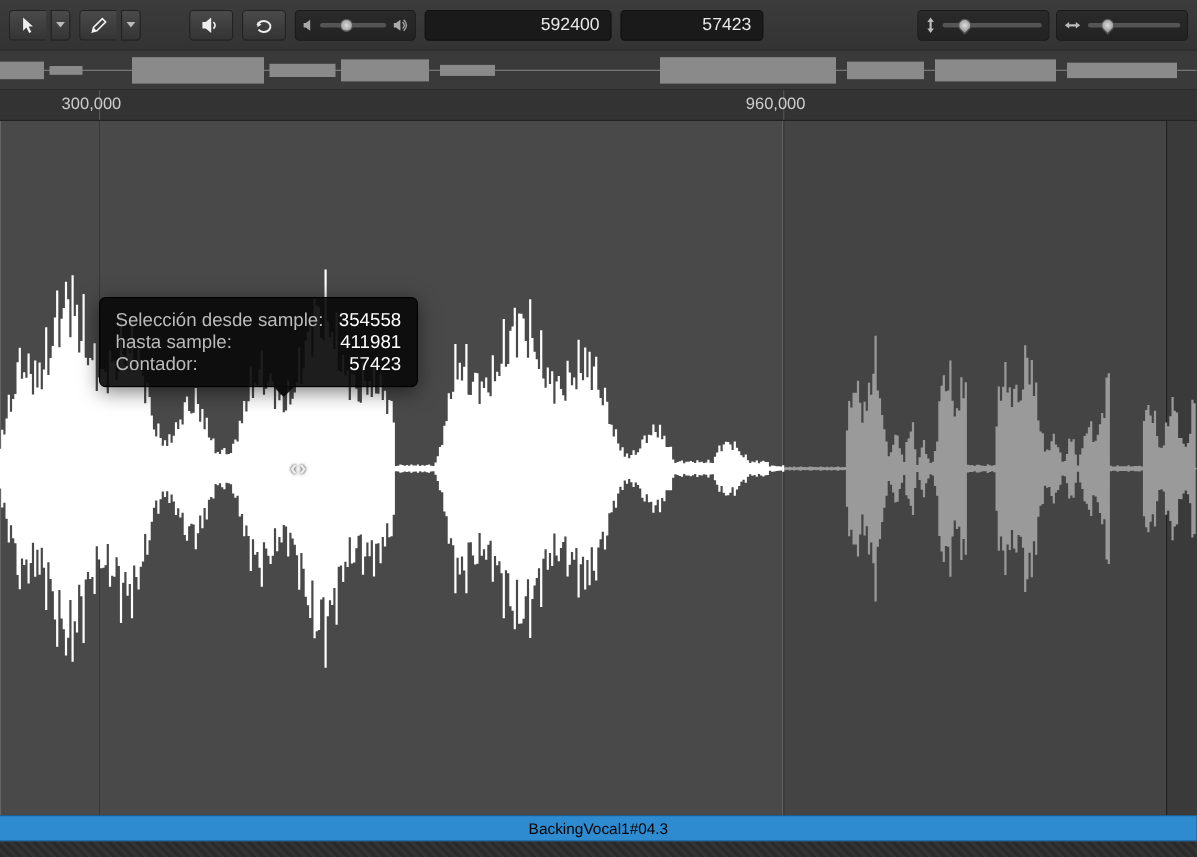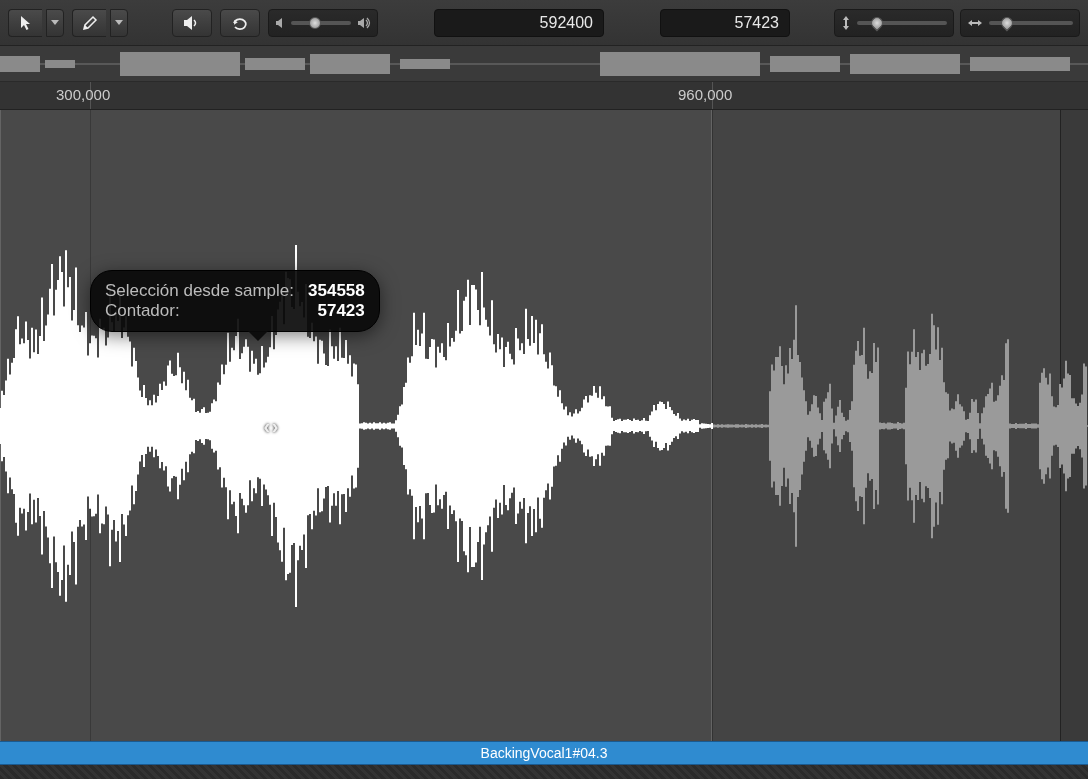--- a/index.html
+++ b/index.html
@@ -70,21 +70,20 @@
   .readout {
     height:28px;
     background:#1a1a1a;
     border:1px solid #111;
     border-radius:4px;
     color:#e8e8e8;
     font-size:16px;
     display:flex;align-items:center;justify-content:flex-end;
     padding:0 10px;
     font-variant-numeric: tabular-nums;
-    margin-left: 48px;
   }
   .readout.wide { width:170px; }
   .readout.narrow { width:130px; }
   .zoom-group {
     display:flex;gap:6px;margin-left:auto;
   }
   .zoom-slider{
     width:120px;height:28px;
     background: linear-gradient(#2a2a2a,#222);
     border:1px solid #1a1a1a;
@@ -144,44 +143,44 @@
   .waveform-main{
     position:absolute;left:0;right:0;top:50%;transform:translateY(-50%);
     height:380px;
   }
   
   .tooltip {
     position:absolute;
     left:90px; top:160px;
     background: rgba(10,10,10,0.92);
     border:1px solid #000;
-    border-radius:22px;
+    border-radius:6px;
     padding:10px 14px;
     color:#eee;
     font-size:17px;
     box-shadow: 0 4px 18px rgba(0,0,0,0.5);
   }
   .tooltip .row{display:flex;justify-content:space-between;gap:14px;}
   .tooltip .lab{color:#bbb;}
-  .tooltip .val{color:#fff;font-variant-numeric:tabular-nums;font-weight:bold;}
+  .tooltip .val{color:#fff;font-variant-numeric:tabular-nums;}
   .tooltip .arrow{
     position:absolute;left:58%;bottom:-10px;
     width:0;height:0;border-left:10px solid transparent;border-right:10px solid transparent;border-top:10px solid rgba(10,10,10,0.92);
     transform:translateX(-50%);
   }
   .drag-cursor{
     position:absolute;left:270px;top:50%;transform:translate(-50%,-50%);
     color:#eee;font-size:20px;font-weight:bold;letter-spacing:-2px;
     text-shadow:0 0 3px #000;
   }
   
   .region-bar {
     position:absolute;left:0;right:0;bottom:14px;height:24px;
     background:#2f8bd0;
-    color:#ffffff;
+    color:#000000;
     font-size:14px;
     display:flex;align-items:center;justify-content:center;
     border-top:1px solid #1a5a90;
     border-bottom:1px solid #1a5a90;
   }
   .bottom-gutter{
     position:absolute;left:0;right:0;bottom:0;height:14px;
     background: repeating-linear-gradient(45deg,#2a2a2a,#2a2a2a 3px,#333 3px,#333 6px);
   }
   svg .wf-sel { fill:#fff; }
@@ -311,20 +310,24 @@
     </svg>
     <div class="drag-cursor">‹&nbsp;›</div>
   </div>
 
   <div class="tooltip">
     <div class="row">
         <span class="lab">Selección desde sample:</span>
         <span class="val">354558</span>
       </div>
     <div class="row">
+        <span class="lab">hasta sample:</span>
+        <span class="val">411981</span>
+      </div>
+    <div class="row">
         <span class="lab">Contador:</span>
         <span class="val">57423</span>
       </div>
     <div class="arrow"></div>
   </div>
 </div>
 
 <div class="region-bar">
   <span>BackingVocal1#04.3</span>
 </div>

